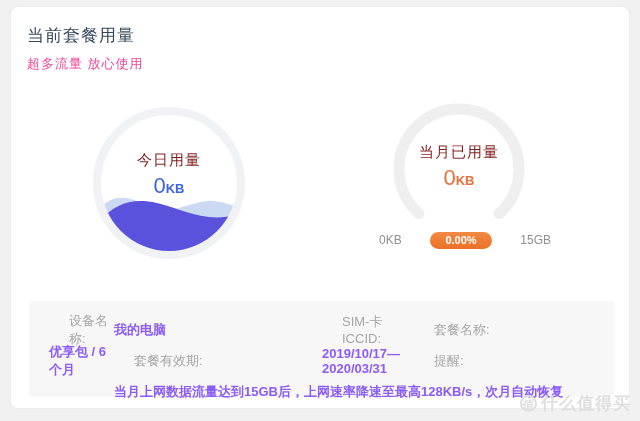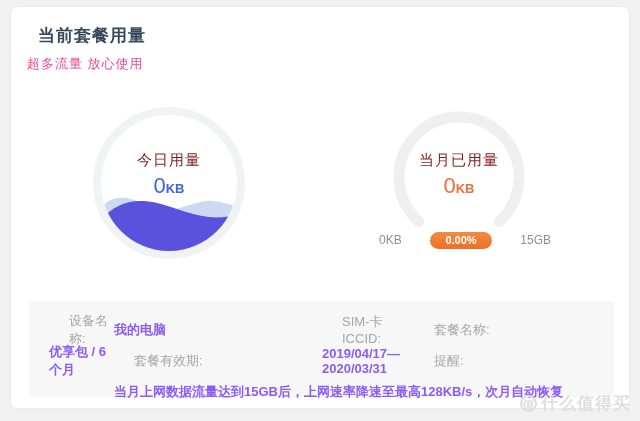--- a/index.html
+++ b/index.html
@@ -9,41 +9,41 @@
     background:#f1f1f2;
     font-family:"Liberation Sans","DejaVu Sans",sans-serif;
     overflow:hidden;
   }
   .card {
     position:absolute; left:10px; top:6px; width:620px; height:403px;
     background:#ffffff; border:1px solid #ececec; border-radius:8px;
   }
   
   .hdr { padding:17px 0 0 16px; }
-  .title { font-size:17px; font-weight:bold; color:#36495c; letter-spacing:1px;margin-left:11px; }
+  .title { font-size:17px; font-weight:normal; color:#36495c; letter-spacing:1px; }
   .subtitle { margin-top:8px; font-size:13px; color:#ec4899; letter-spacing:1px; }
 
   
   .gauge-today {
     position:absolute; left:82px; top:100px; width:152px; height:152px;
   }
   .water-circle {
     width:152px; height:152px; border:8px solid #f1f2f4; border-radius:50%;
     background:#fff; position:relative; overflow:hidden;
   }
   .water-circle svg.waves { position:absolute; left:0; bottom:0; width:136px; height:64px; }
   .g-label { position:absolute; width:100%; text-align:center; top:36px; font-size:15px; color:#7f1d1d; letter-spacing:1px; }
   .g-value { position:absolute; width:100%; text-align:center; top:58px; }
   .g-value .num { font-size:22px; }
   .g-value .unit { font-size:13px; font-weight:bold; }
   .blue { color:#3c66e0; }
   .orange { color:#e8713c; }
 
   
-  .gauge-month { position:absolute; left:378px; top:100px; width:140px; height:140px; }
+  .gauge-month { position:absolute; left:378px; top:92px; width:140px; height:140px; }
   .gauge-month svg { position:absolute; left:0; top:0; }
   .gauge-month .g-label { top:44px; }
   .gauge-month .g-value { top:66px; }
   .scale-row {
     position:absolute; left:368px; top:224px; width:172px; height:18px;
     display:flex; align-items:center; justify-content:space-between;
   }
   .scale-label { font-size:12px; color:#8f8f8f; }
   .pct-pill {
     width:62px; height:17px; border-radius:9px;
@@ -115,21 +115,21 @@
   </div>
 
   <div class="info-panel">
     <span class="i-label">设备名称:</span>
     <span class="i-value">我的电脑</span>
     <span class="i-label">SIM-卡ICCID:</span>
 
     <span class="i-label">套餐名称:</span>
     <span class="i-value">优享包 / 6个月</span>
     <span class="i-label">套餐有效期:</span>
-    <span class="i-value">2019/04/17—2020/03/31</span>
+    <span class="i-value">2019/10/17—2020/03/31</span>
 
     <span class="i-label">提醒:</span>
     <span class="i-value span3">当月上网数据流量达到15GB后，上网速率降速至最高128KB/s，次月自动恢复</span>
   </div>
 
 </div>
 
 <div class="watermark">
   <span class="wm-logo">值</span>
   <span class="wm-text">什么值得买</span>

